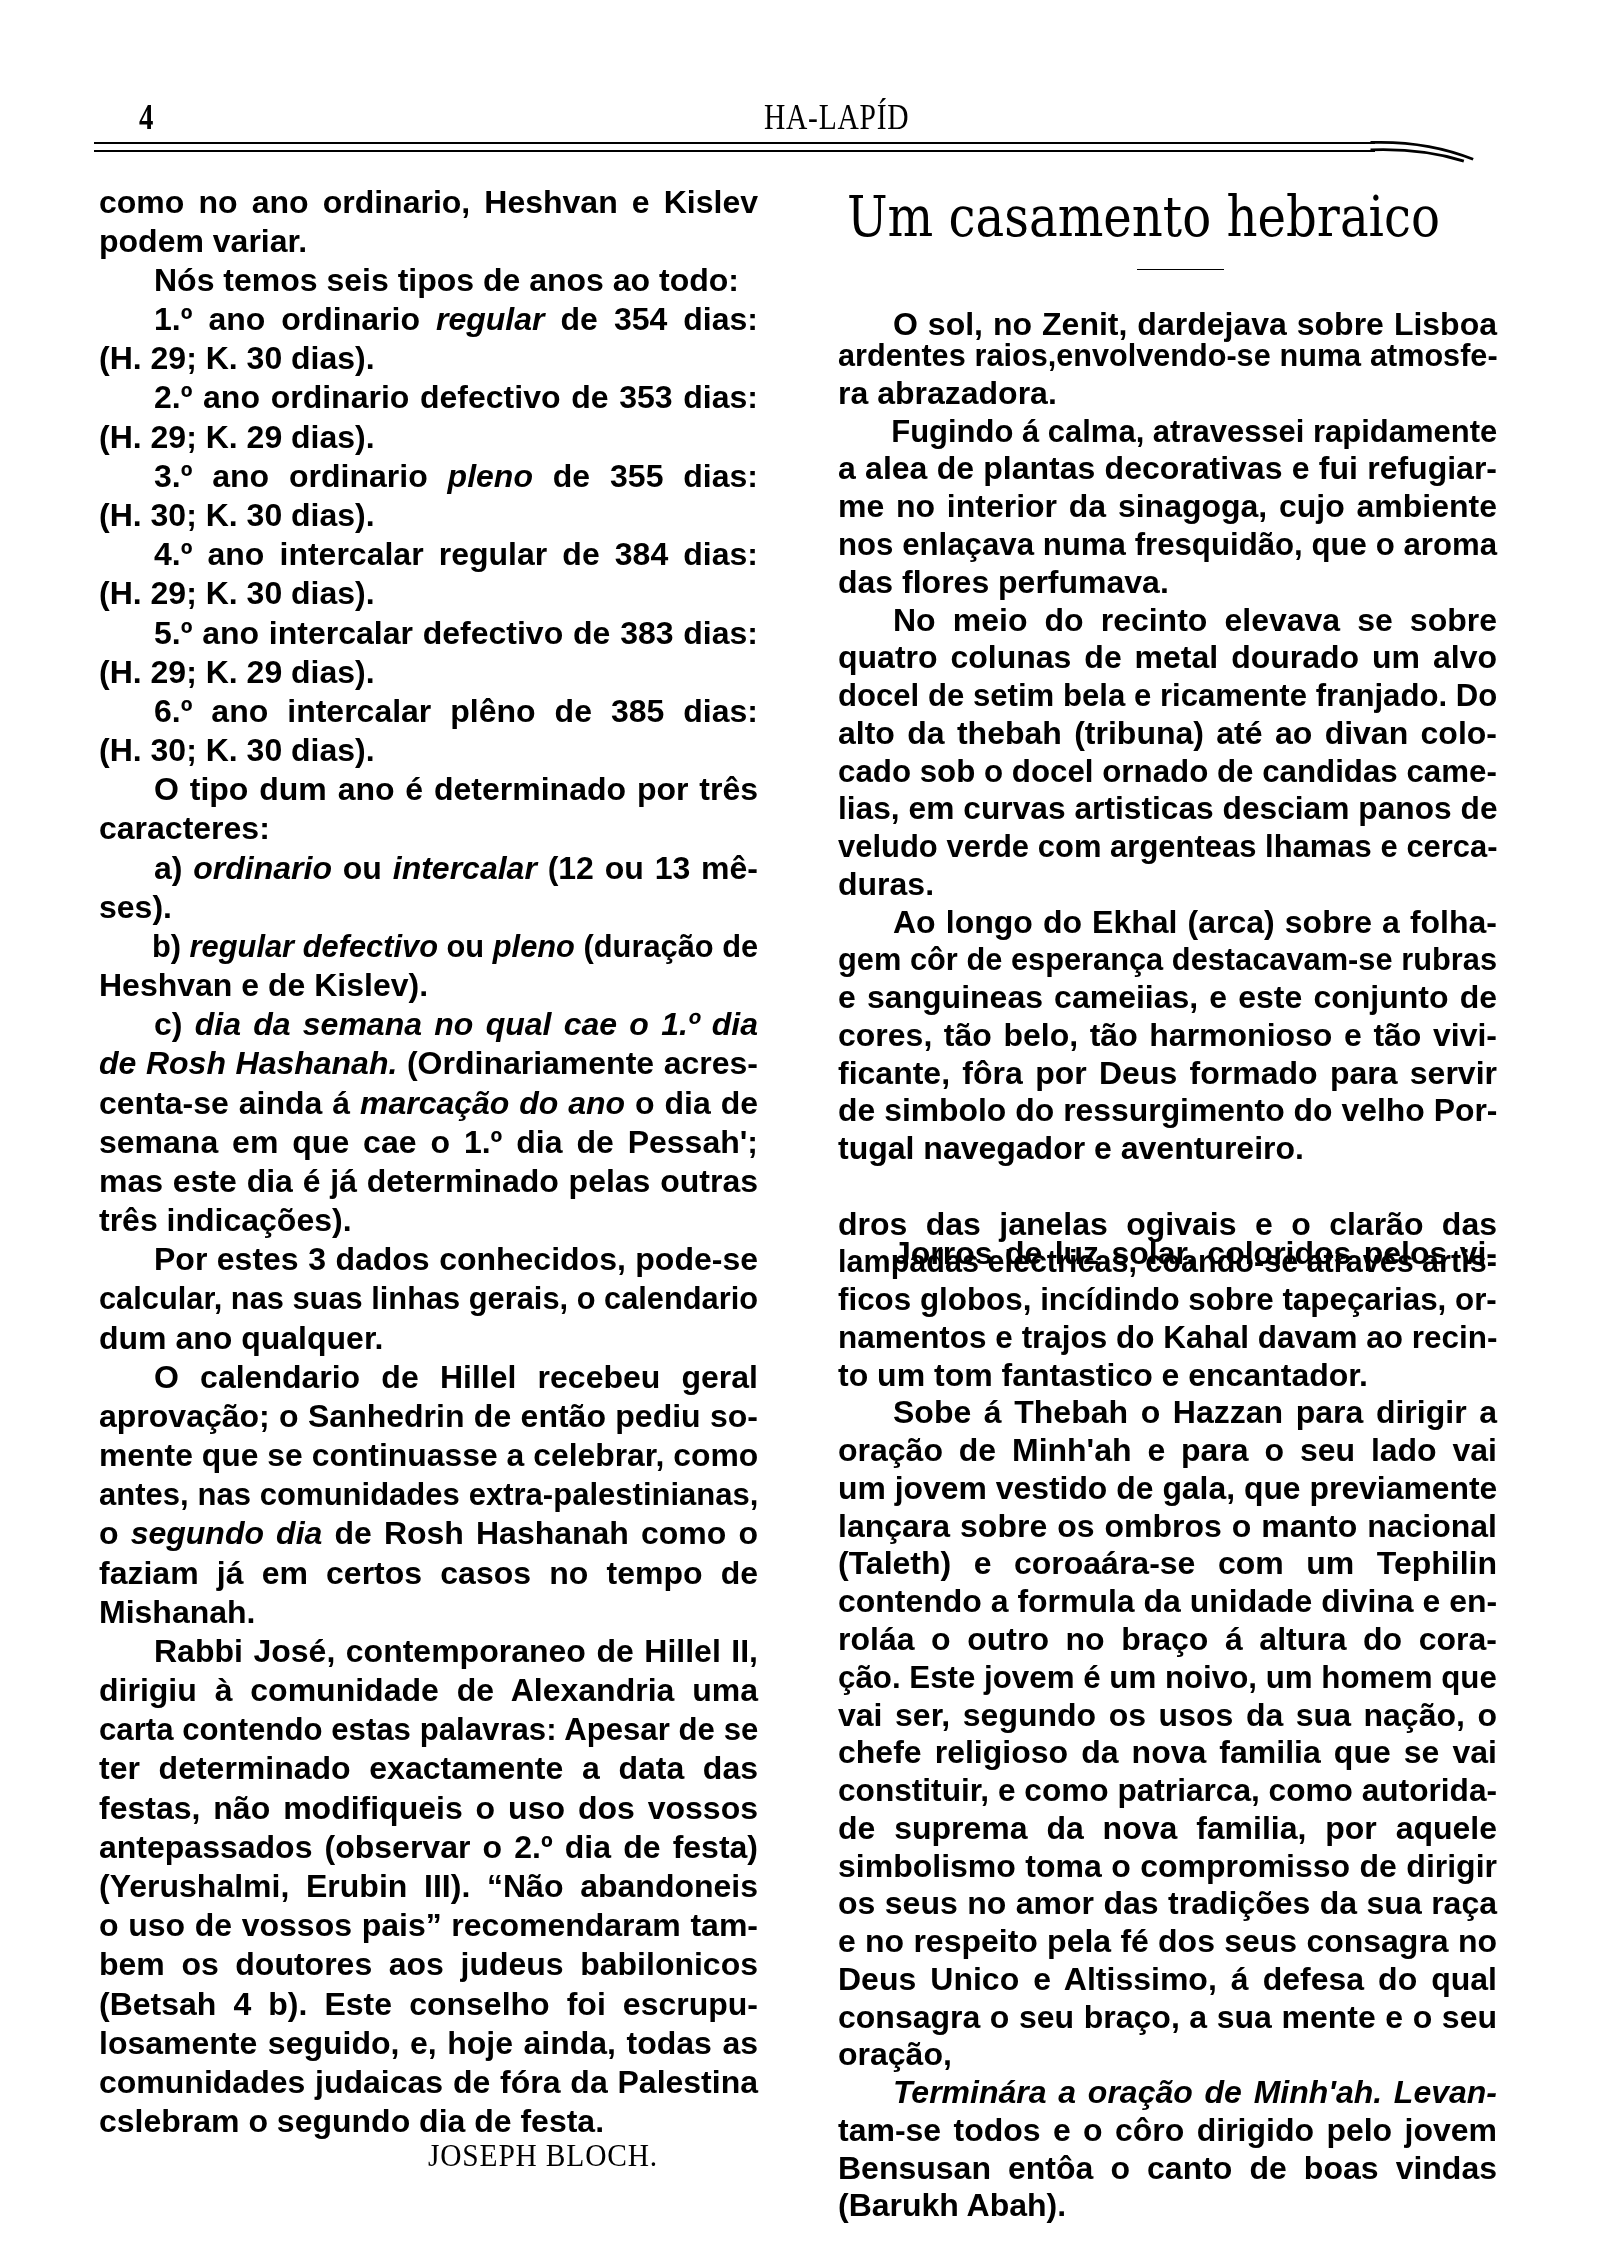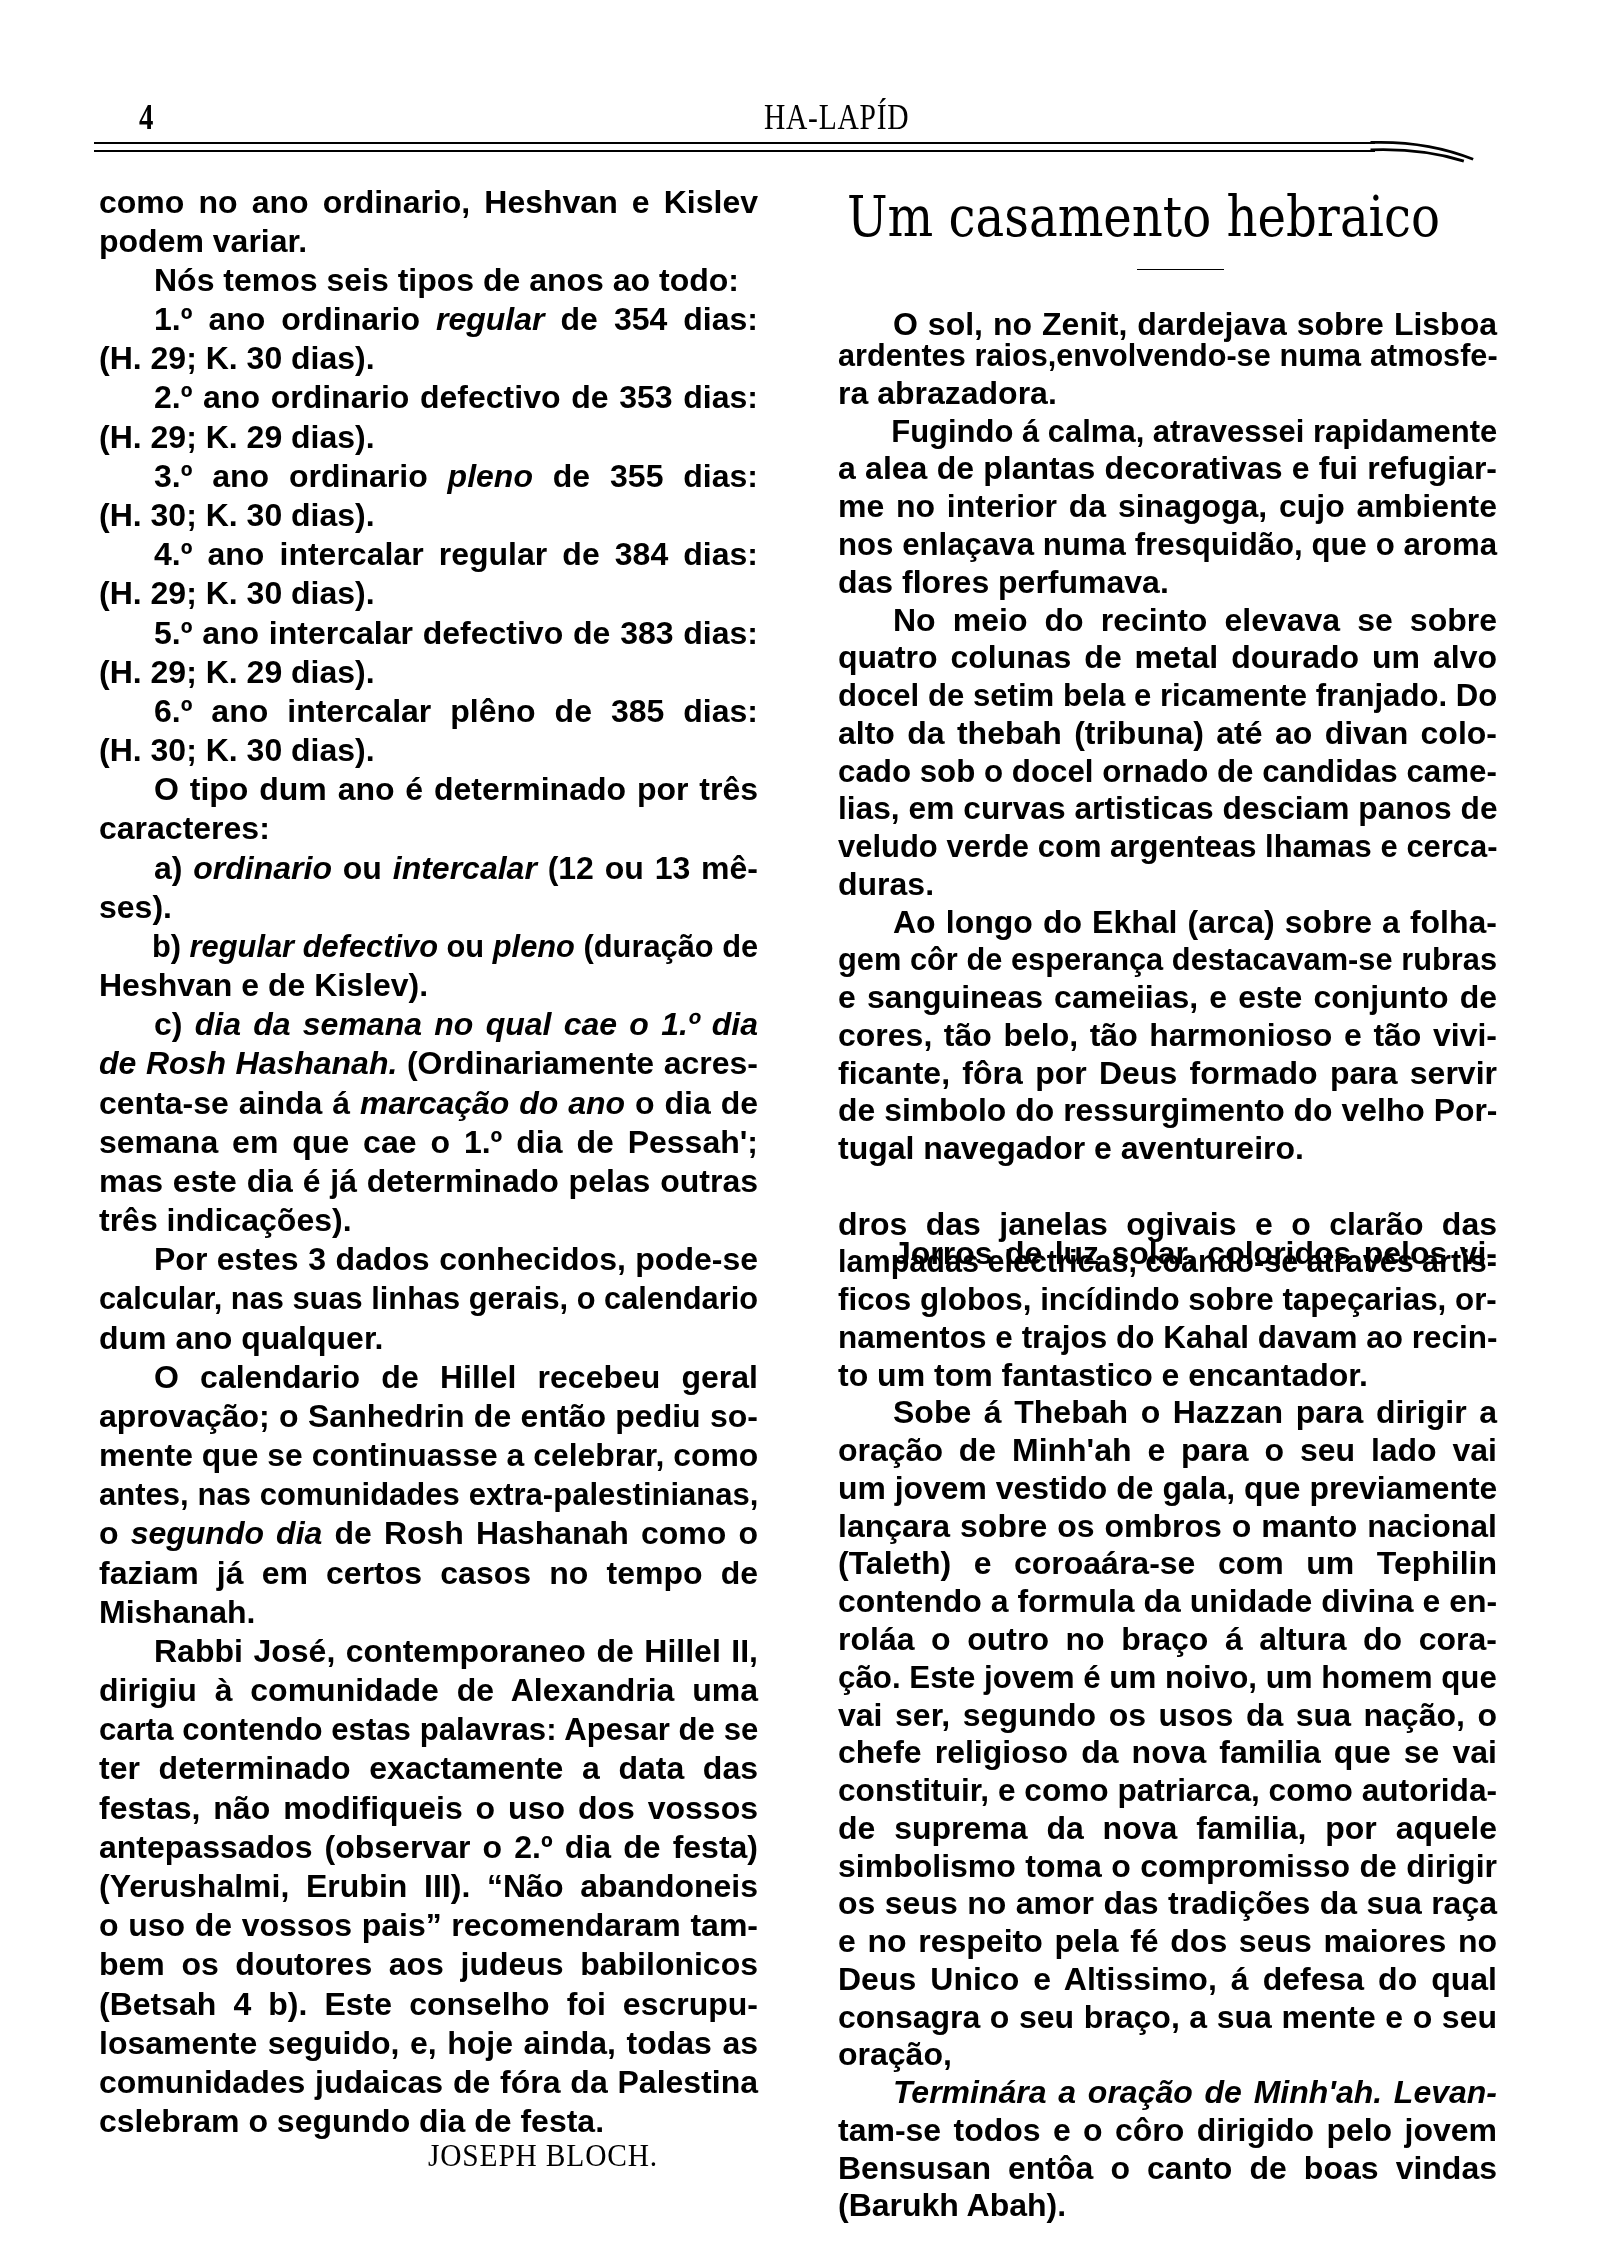--- a/index.html
+++ b/index.html
@@ -136,21 +136,21 @@
       <div class="line justify" style="top: 1545px; width: 659px; white-space: nowrap; text-align-last: justify;">(Taleth) e coroaára-se com um Tephilin</div>
       <div class="line justify" style="top: 1583px; width: 660px; white-space: nowrap; text-align-last: justify; transform: scaleX(0.998752);">contendo a formula da unidade divina e en-</div>
       <div class="line justify" style="top: 1621px; width: 659px; white-space: nowrap; text-align-last: justify;">roláa o outro no braço á altura do cora-</div>
       <div class="line justify" style="top: 1659px; width: 674px; white-space: nowrap; text-align-last: justify; transform: scaleX(0.977568);">ção. Este jovem é um noivo, um homem que</div>
       <div class="line justify" style="top: 1697px; width: 659px; white-space: nowrap; text-align-last: justify;">vai ser, segundo os usos da sua nação, o</div>
       <div class="line justify" style="top: 1734px; width: 659px; white-space: nowrap; text-align-last: justify;">chefe religioso da nova familia que se vai</div>
       <div class="line justify" style="top: 1772px; width: 667px; white-space: nowrap; text-align-last: justify; transform: scaleX(0.988003);">constituir, e como patriarca, como autorida-</div>
       <div class="line justify" style="top: 1810px; width: 659px; white-space: nowrap; text-align-last: justify;">de suprema da nova familia, por aquele</div>
       <div class="line justify" style="top: 1848px; width: 659px; white-space: nowrap; text-align-last: justify;">simbolismo toma o compromisso de dirigir</div>
       <div class="line justify" style="top: 1885px; width: 659px; white-space: nowrap; text-align-last: justify;">os seus no amor das tradições da sua raça</div>
-      <div class="line justify" style="top: 1923px; width: 659px; white-space: nowrap; text-align-last: justify;">e no respeito pela fé dos seus maiores no</div>
+      <div class="line justify" style="top: 1923px; width: 659px; white-space: nowrap; text-align-last: justify;">e no respeito pela fé dos seus consagra no</div>
       <div class="line justify" style="top: 1961px; width: 659px; white-space: nowrap; text-align-last: justify;">Deus Unico e Altissimo, á defesa do qual</div>
       <div class="line justify" style="top: 1999px; width: 659px; white-space: nowrap; text-align-last: justify;">consagra o seu braço, a sua mente e o seu</div>
       <div class="line" style="top: 2036px; width: 659px;">oração,</div>
       <div class="line indent justify" style="top: 2074px; width: 659px; white-space: nowrap; text-align-last: justify; font-style: italic;">Terminára a oração de Minh'ah. Levan-</div>
       <div class="line justify" style="top: 2112px; width: 659px; white-space: nowrap; text-align-last: justify;">tam-se todos e o côro dirigido pelo jovem</div>
       <div class="line justify" style="top: 2150px; width: 659px; white-space: nowrap; text-align-last: justify;">Bensusan entôa o canto de boas vindas</div>
       <div class="line" style="top: 2187px; width: 659px;">(Barukh Abah).</div>
     </div>
 
   <div class="signature">JOSEPH BLOCH.</div>

